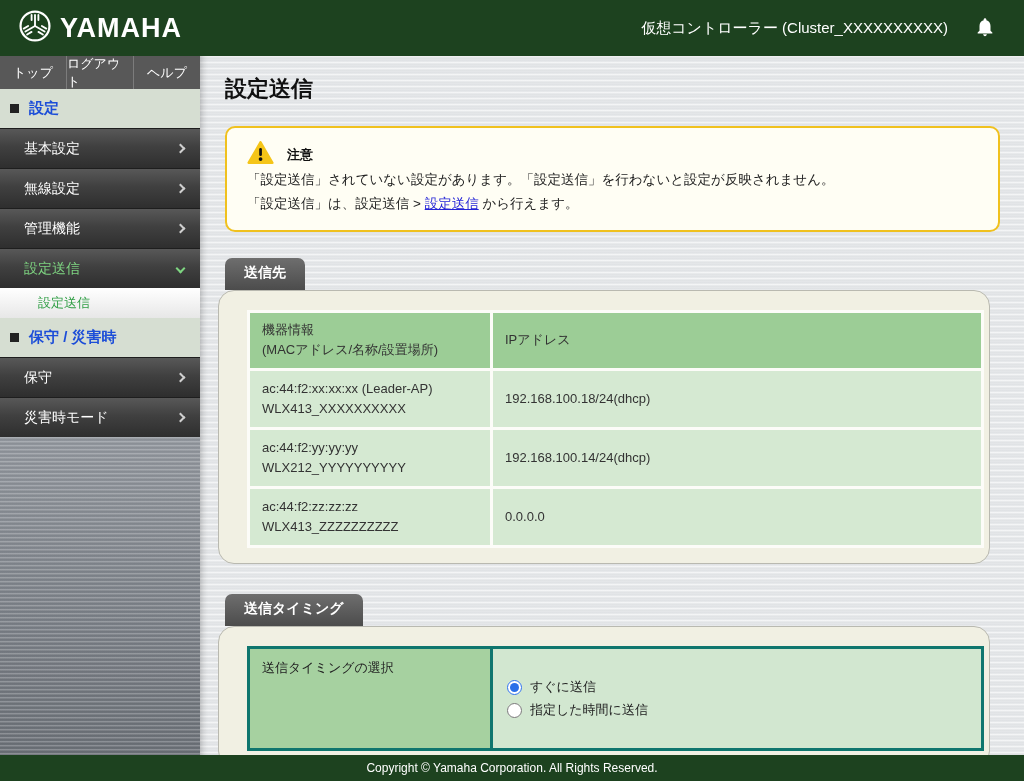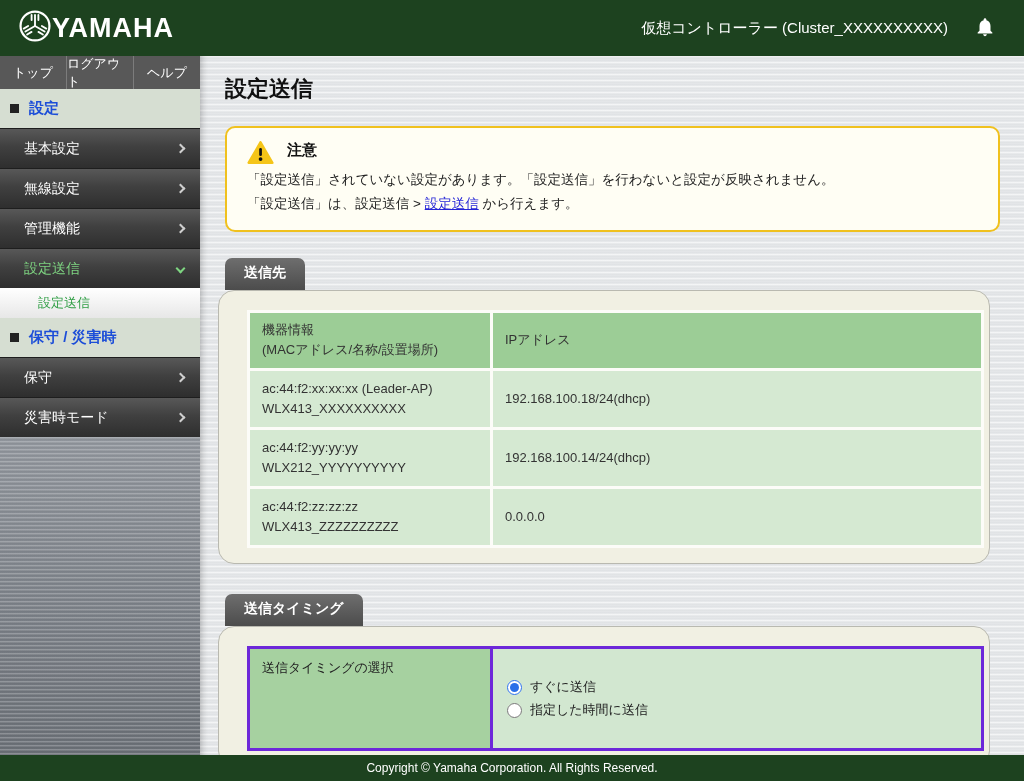--- a/index.html
+++ b/index.html
@@ -2,21 +2,21 @@
 <html><head>
 <meta charset="utf-8">
 <style>
   * { margin:0; padding:0; box-sizing:border-box; }
   html,body { width:1024px; height:781px; overflow:hidden;
     font-family:"Liberation Sans","DejaVu Sans",sans-serif; }
 
   
   .app-header { height:56px; background:#1d421f; display:flex; align-items:center;
     padding:0 18px; color:#fff; }
-  .logo { display:flex; align-items:center; }
+  .logo { display:flex; align-items:center; gap:8px; }
   .logo-text { font-size:27px; font-weight:bold; letter-spacing:1px; color:#fff; }
   .header-title { margin-left:auto; font-size:15px; color:#fff; }
   .bell-btn { margin-left:26px; margin-right:10px; background:none; border:none; cursor:pointer; }
 
   
   .middle { display:flex; height:699px; }
 
   
   .sidebar { width:200px; display:flex; flex-direction:column;
     background:linear-gradient(180deg,#b0b4bb 0%, #999ea5 45%, #6a6f76 100%); }
@@ -47,42 +47,42 @@
     background-color:#e6e8ea;
     background-image:repeating-linear-gradient(180deg,
       rgba(255,255,255,0.55) 0px, rgba(255,255,255,0.55) 1px,
       rgba(185,190,196,0.22) 2px, rgba(230,232,234,0.08) 3px,
       rgba(200,205,210,0.25) 5px, rgba(255,255,255,0.35) 6px);
     box-shadow:inset 6px 0 8px -6px rgba(0,0,0,0.35); }
   .page-title { margin:18px 0 0 25px; font-size:22px; font-weight:bold; color:#111; }
 
   .notice-box { margin:22px 24px 0 25px; background:#fffef4;
     border:2px solid #f0c11e; border-radius:10px; padding:13px 20px 15px; }
-  .notice-head { display:flex; align-items:flex-start; gap:13px; font-size:15px;
+  .notice-head { display:flex; align-items:center; gap:13px; font-size:13px;
     font-weight:bold; color:#111; }
   .notice-line { font-size:13.5px; color:#222; line-height:1.75; }
   .notice-line:first-of-type { margin-top:10px; }
   .inline-link { color:#2323d6; text-decoration:underline; cursor:pointer; }
 
   .section-tab { display:inline-block; margin:26px 0 0 25px; position:relative; z-index:2;
     background:linear-gradient(180deg,#6e6e6e,#4c4c4c); color:#fff; font-size:14px;
     font-weight:bold; padding:6px 19px 8px; border-radius:7px 7px 0 0; }
   .panel { margin:0 34px 4px 18px; background:#f1f0e3; border:1px solid #b9b9b0;
     border-radius:16px; padding:19px 5px 15px 28px; position:relative; z-index:1; }
 
   table.grid { width:100%; border-collapse:separate; border-spacing:3px;
     background:#fcfcf8; font-size:13px; color:#333; }
   table.grid th { width:240px; text-align:left; font-weight:normal; background:#9ccd96;
     padding:7px 12px; white-space:pre-line; vertical-align:middle; line-height:1.55; }
   table.grid th.ip-col { width:auto; }
   table.grid td { background:#d5e9d2; padding:8px 12px; white-space:pre-line;
     line-height:1.55; height:50px; vertical-align:middle; }
 
   table.form { width:100%; border-collapse:separate; border-spacing:3px;
-    background:#6d28d9; font-size:13px; color:#222; }
+    background:#0f766e; font-size:13px; color:#222; }
   table.form td.flabel { width:240px; background:#a6d1a0; padding:10px 12px;
     vertical-align:top; }
   table.form td.fvalue { background:#d2e7d0; padding:24px 14px; vertical-align:middle; }
   .radio-row { display:flex; align-items:center; gap:8px; margin:5px 0; cursor:pointer; }
   .radio-row input { width:15px; height:15px; accent-color:#2a6fe8; cursor:pointer; }
 
   .submit-row { text-align:center; margin:23px 0 0 0; }
   .submit-btn { background:linear-gradient(180deg,#ffffff,#ededed); border:1px solid #8b8b8b;
     border-radius:5px; padding:9px 23px; font-size:14px; color:#111; cursor:pointer;
     font-family:inherit; }

